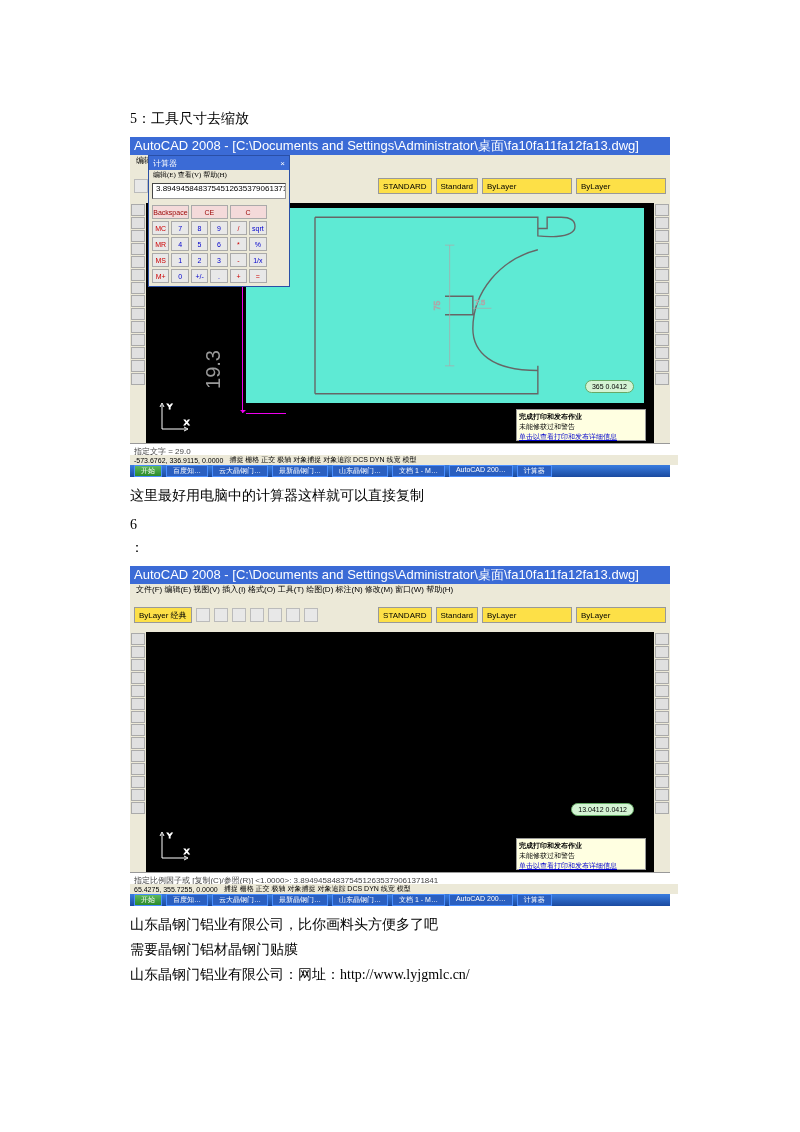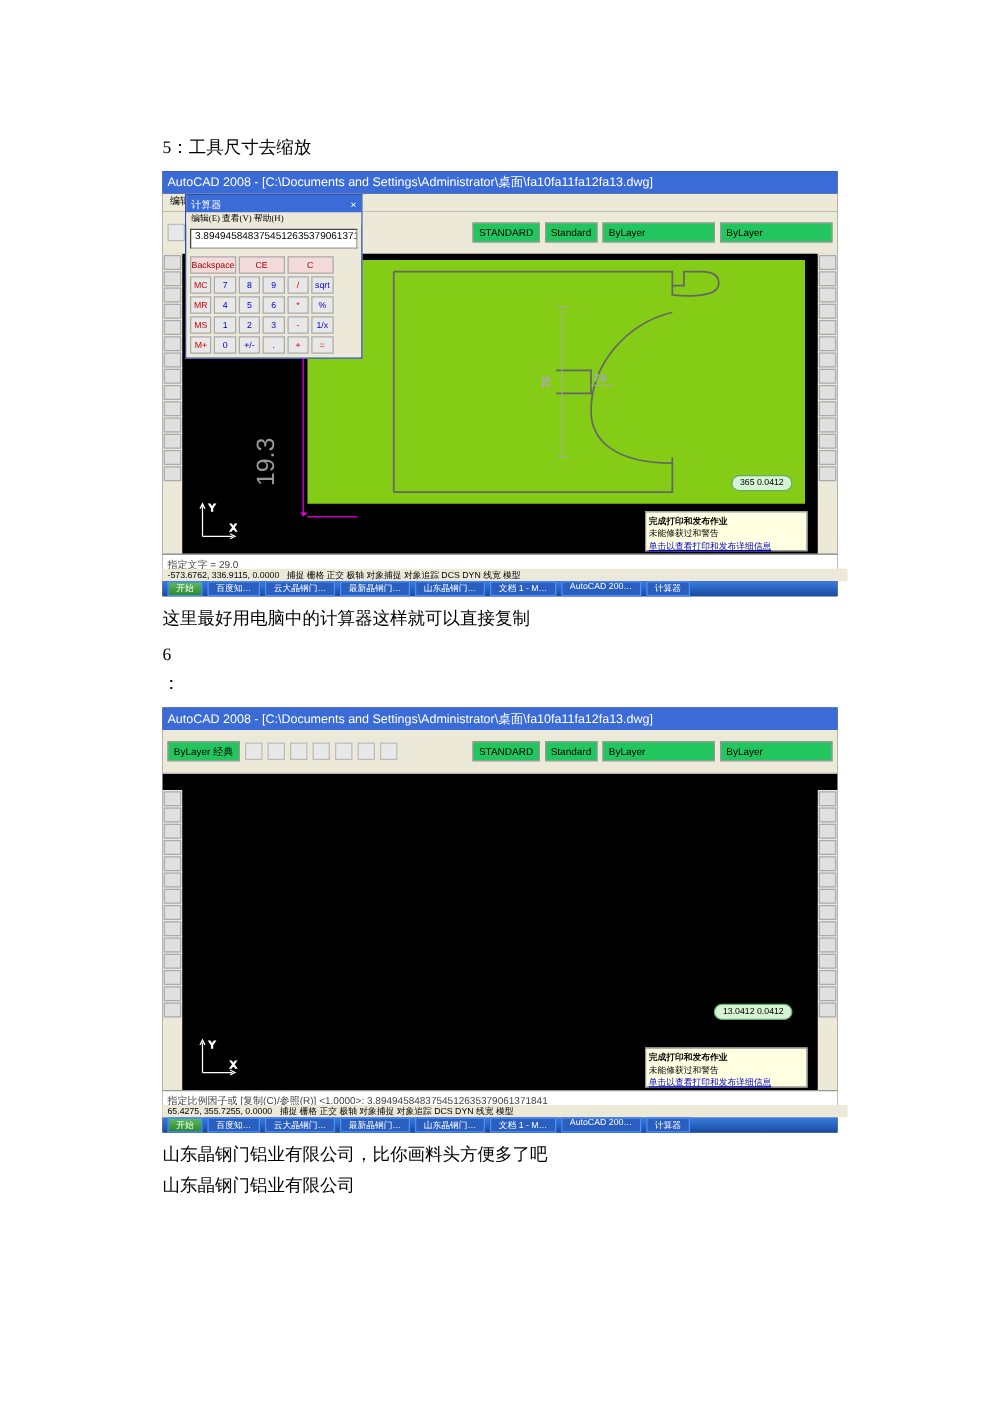--- a/index.html
+++ b/index.html
@@ -1,29 +1,29 @@
 <!DOCTYPE html>
 <html><head>
 <meta charset="utf-8">
 <style>
 body{margin:0;background:#fff;font-family:"SimSun","Songti SC",serif;font-size:14px;color:#000}
 .page{width:800px;margin:0 auto;padding:100px 130px 60px 130px;box-sizing:border-box}
 .txt{margin:8px 0;line-height:1.5}
 .shot{width:540px;height:340px;margin:8px 0 6px 0;position:relative;background:#000}
 .titlebar{height:18px;background:#3b6bd6;display:flex;align-items:center;padding:0 4px}
-.titlebar span{font-family:Arial,sans-serif;font-size:10px;color:#fff}
+.titlebar span{font-family:Arial,sans-serif;font-size:13px;color:#fff}
 .menubar{height:14px;background:#ece9d8;font-family:Arial,sans-serif;font-size:8px;color:#000;padding:0 6px;white-space:nowrap;overflow:hidden}
 .toolstrip{height:34px;background:#ece9d8;border-bottom:1px solid #bbb;display:flex;align-items:center;gap:4px;padding:0 4px}
 .tbbtn{width:12px;height:12px;background:#e8e8e8;border:1px solid #bbb}
-.layerbox{height:14px;padding:0 4px;font-family:Arial,sans-serif;font-size:8px;background:#22c55e;border:1px solid #999;display:flex;align-items:center}
+.layerbox{height:14px;padding:0 4px;font-family:Arial,sans-serif;font-size:8px;background:#fde047;border:1px solid #999;display:flex;align-items:center}
 .content{position:absolute;top:66px;bottom:34px;left:16px;right:16px;background:#000}
 .ltools{position:absolute;top:66px;bottom:34px;left:0;width:16px;background:#ece9d8;display:flex;flex-direction:column;gap:1px;padding:1px;box-sizing:border-box}
 .rtools{position:absolute;top:66px;bottom:34px;right:0;width:16px;background:#ece9d8;display:flex;flex-direction:column;gap:1px;padding:1px;box-sizing:border-box}
 .mini{width:12px;height:10px;background:#e0e0e0;border:1px solid #aaa}
-.whiteboard{position:absolute;background:#84cc16}
+.whiteboard{position:absolute;background:#5eead4}
 .s1 .whiteboard{left:100px;top:5px;right:10px;bottom:40px}
 .s2 .whiteboard{left:50px;top:20px;right:20px;bottom:30px}
 .ucs{position:absolute;left:8px;bottom:6px}
 .ucs svg{display:block}
 .calc{position:absolute;left:18px;top:18px;width:140px;background:#ece9d8;border:1px solid #2a4fa6;z-index:5}
 .calcTitle{height:14px;background:#3b6bd6;font-family:Arial,sans-serif;font-size:8px;color:#fff;padding:0 4px;display:flex;justify-content:space-between;align-items:center}
 .calcMenu{height:10px;background:#ece9d8;font-size:7px;padding:0 4px}
 .calcDisp{height:14px;margin:3px;background:#fff;border:1px inset #999;font-family:Arial,sans-serif;font-size:8px;text-align:right;padding:0 3px;overflow:hidden}
 .calcKeys{display:grid;grid-template-columns:repeat(7,1fr);gap:2px;padding:3px}
 .calcKeys div{height:12px;font-size:7px;font-family:Arial,sans-serif;background:#e8e8e8;border:1px solid #aaa;display:flex;align-items:center;justify-content:center;color:#333}
@@ -211,20 +211,21 @@
 
 <p class="txt">这里最好用电脑中的计算器这样就可以直接复制</p>
 
 <p class="txt">6</p>
 <p class="txt" style="margin-top:-6px">：</p>
 
 <div class="shot s2">
   <div class="titlebar">
         <span>AutoCAD 2008 - [C:\Documents and Settings\Administrator\桌面\fa10fa11fa12fa13.dwg]</span>
       </div>
+  <div class="menubar">文件(F) 编辑(E) 视图(V) 插入(I) 格式(O) 工具(T) 绘图(D) 标注(N) 修改(M) 窗口(W) 帮助(H)</div>
   <div class="toolstrip">
     <div class="layerbox">ByLayer 经典</div>
     <div class="tbbtn"></div>
         <div class="tbbtn"></div>
         <div class="tbbtn"></div>
         <div class="tbbtn"></div>
         <div class="tbbtn"></div>
         <div class="tbbtn"></div>
         <div class="tbbtn"></div>
     <div style="flex:1"></div>
@@ -300,14 +301,15 @@
     <div class="taskbtn">云大晶钢门…</div>
     <div class="taskbtn">最新晶钢门…</div>
     <div class="taskbtn">山东晶钢门…</div>
     <div class="taskbtn">文档 1 - M…</div>
     <div class="taskbtn">AutoCAD 200…</div>
     <div class="taskbtn">计算器</div>
   </div>
 </div>
 
 <p class="txt">山东晶钢门铝业有限公司，比你画料头方便多了吧</p>
-<p class="txt" style="margin-top:-4px">山东晶钢门铝业有限公司</p>
+<p class="txt" style="margin-top:-4px">需要晶钢门铝材晶钢门贴膜</p>
+<p class="txt" style="margin-top:-4px">山东晶钢门铝业有限公司：网址：http://www.lyjgmlc.cn/</p>
 </div>
 
 </body></html>

